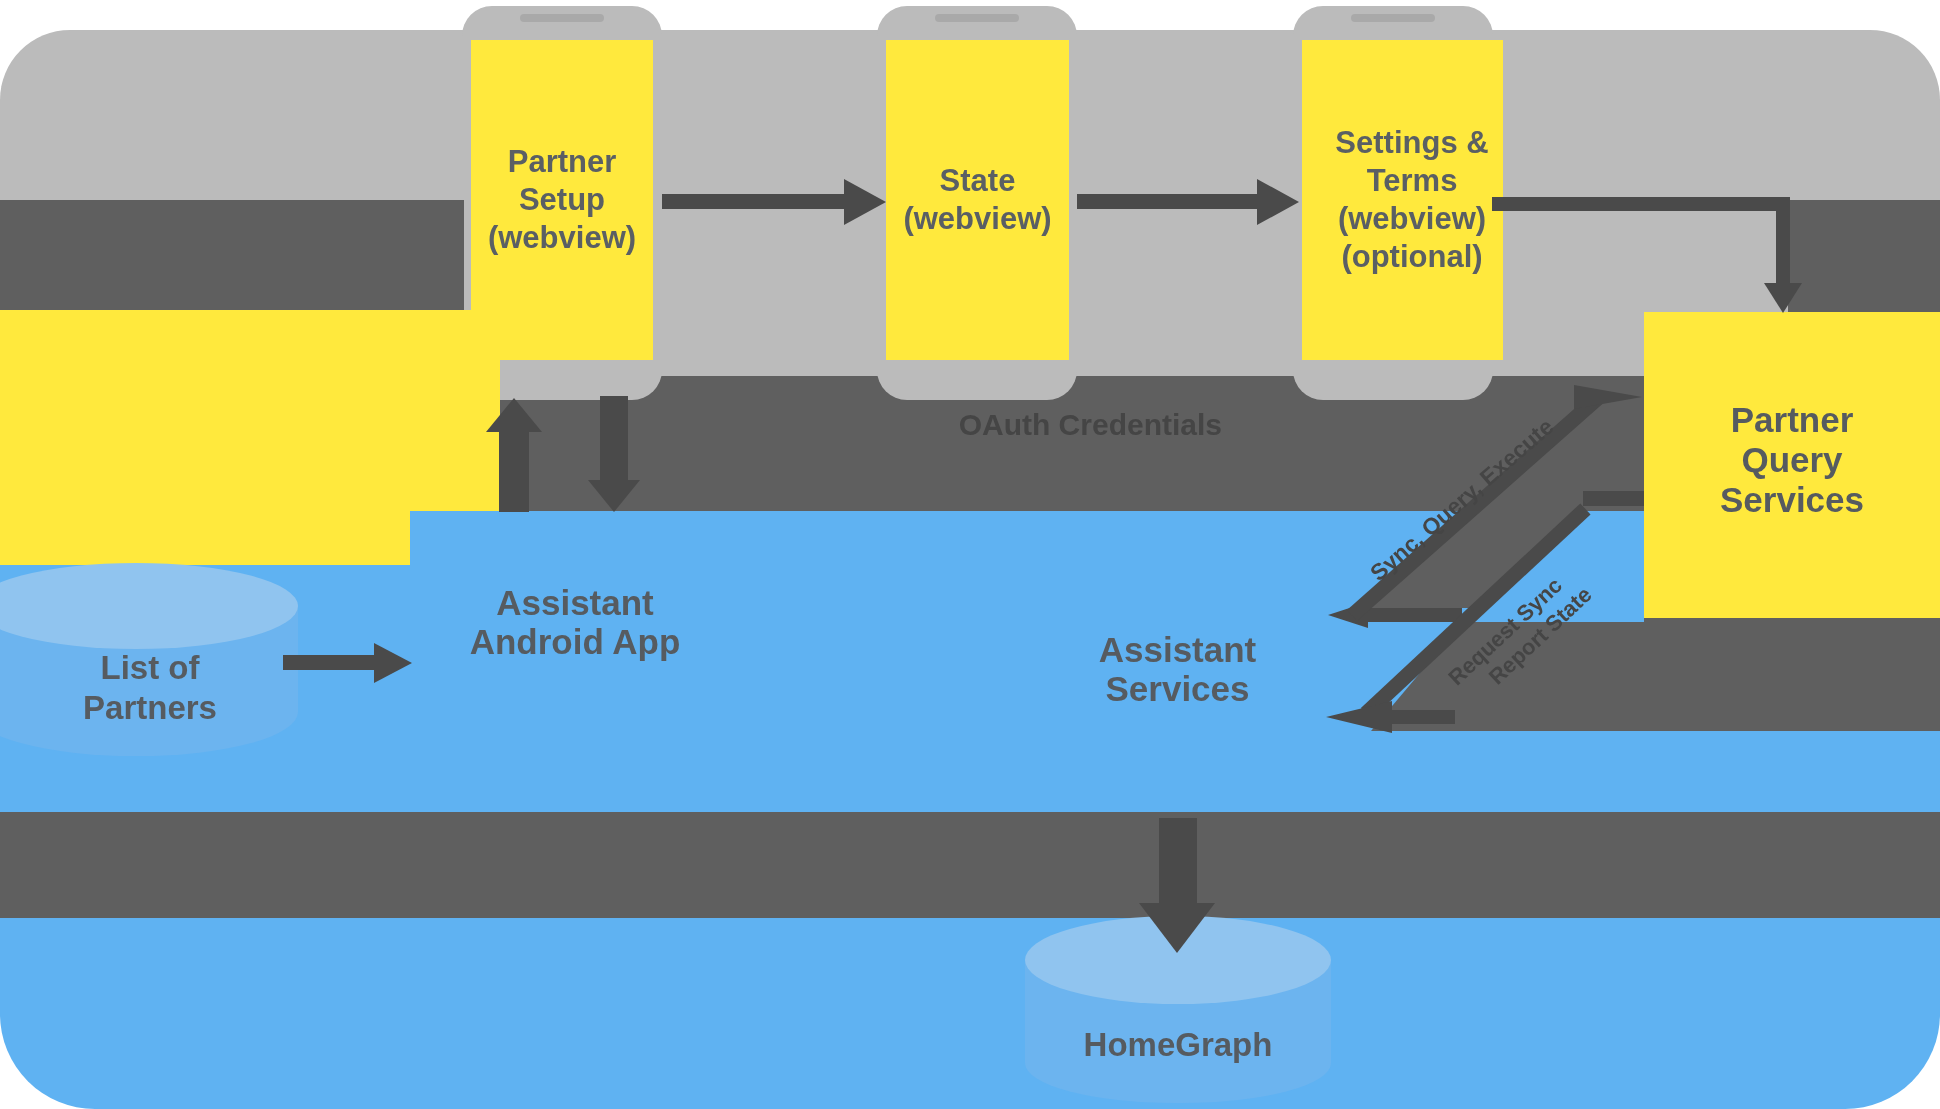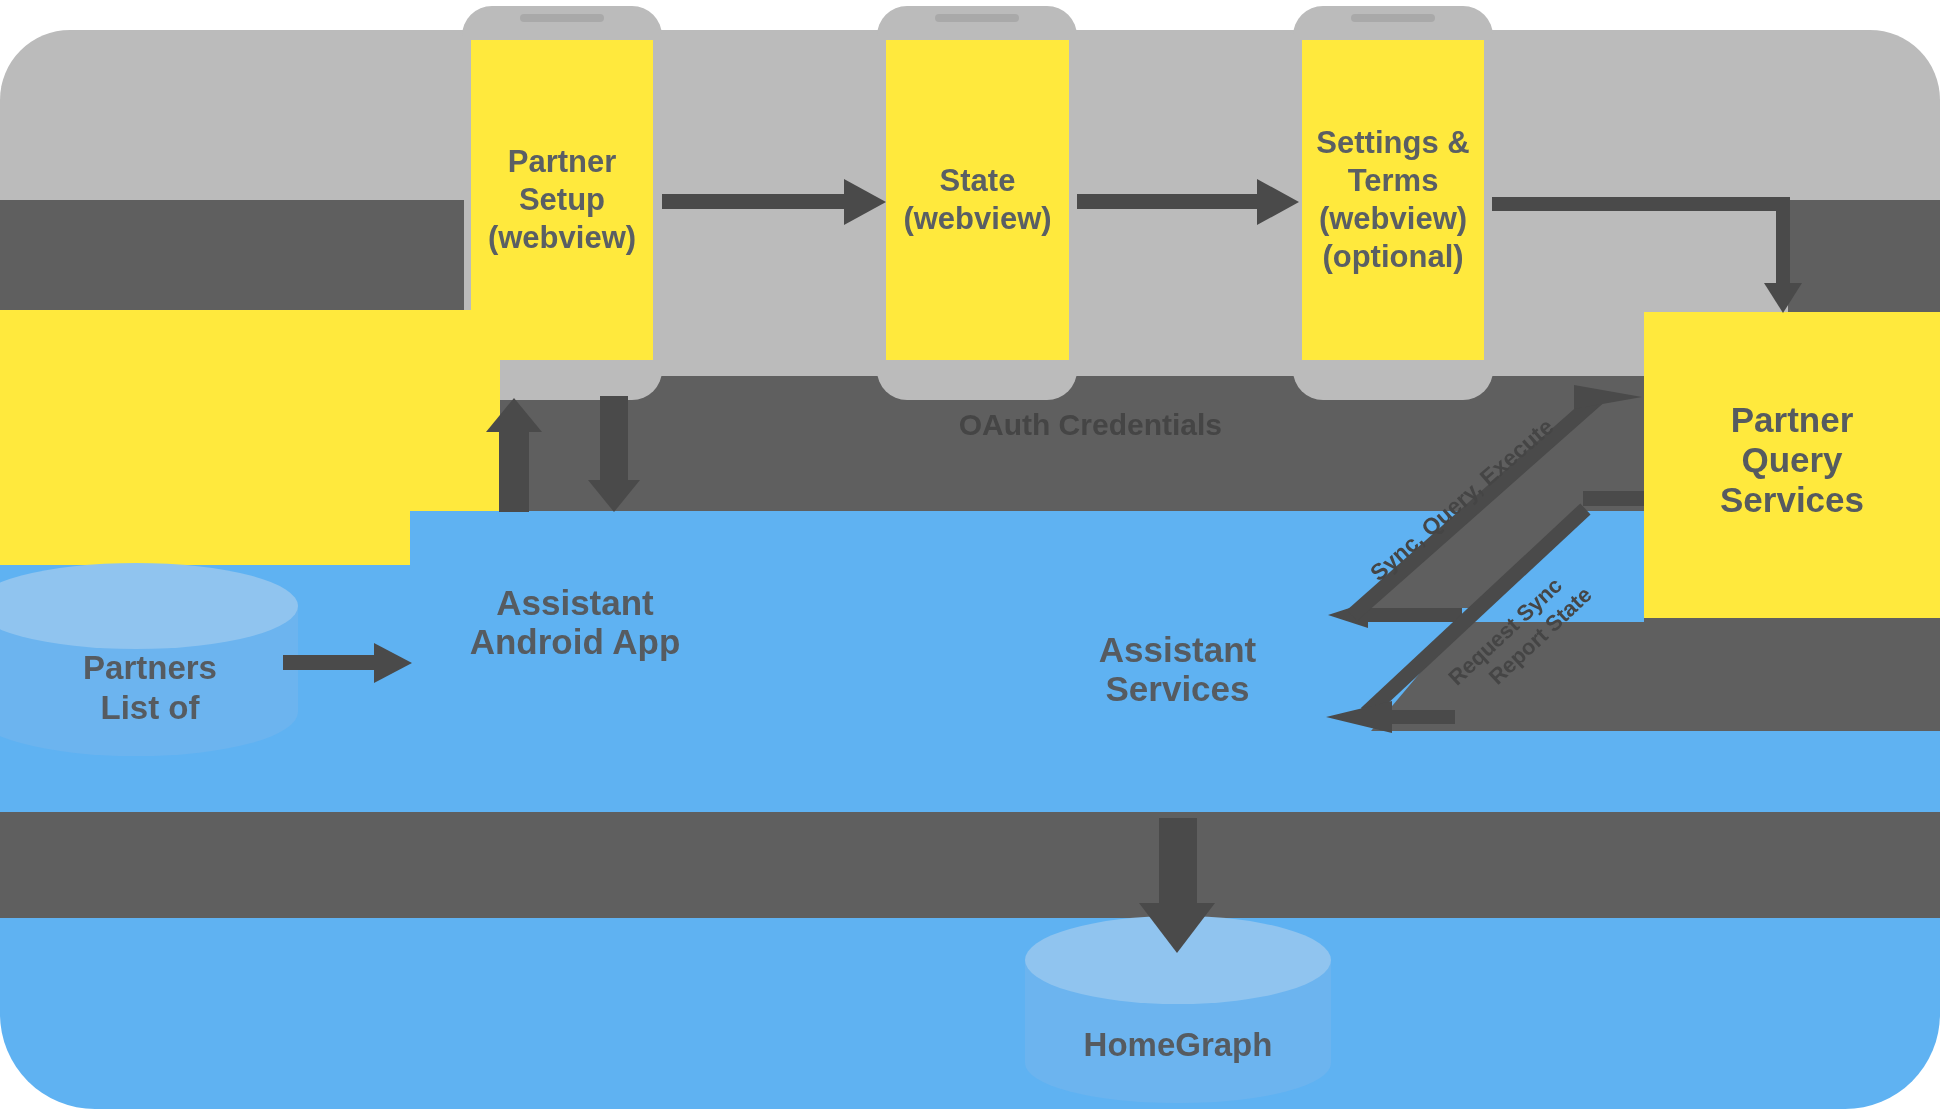--- a/index.html
+++ b/index.html
@@ -52,41 +52,41 @@
   <div class="abs yellow" style="left:1644px;top:312px;width:296px;height:306px;">
     <div class="boxlabel" style="margin-top:88px;font-size:35px;line-height:40px;">
       <div>Partner</div>
       <div>Query</div>
       <div>Services</div>
     </div>
   </div>
 
   <div class="abs cyl-body" style="left:-26px;top:604px;width:324px;height:152px;border-radius:0 0 160px 160px / 0 0 44px 44px;">
     <div class="boxlabel" style="margin-top:44px;margin-left:28px;font-size:33px;line-height:40px;">
+      <div>List of</div>
       <div>Partners</div>
-      <div>List of</div>
     </div>
   </div>
   <div class="abs cyl-top" style="left:-26px;top:563px;width:324px;height:86px;"></div>
 
   <div class="abs cyl-body" style="left:1025px;top:960px;width:306px;height:143px;border-radius:0 0 150px 150px / 0 0 40px 40px;">
     <div class="boxlabel" style="margin-top:66px;font-size:33px;">HomeGraph</div>
   </div>
   <div class="abs cyl-top" style="left:1025px;top:916px;width:306px;height:88px;"></div>
 
   <div class="abs yellow screen" style="left:471px;top:40px;width:182px;height:320px;">
     <div>Partner</div>
     <div>Setup</div>
     <div>(webview)</div>
   </div>
   <div class="abs yellow screen" style="left:886px;top:40px;width:183px;height:320px;">
     <div>State</div>
     <div>(webview)</div>
   </div>
-  <div class="abs yellow screen" style="left:1302px;top:40px;width:182px;height:320px;">
+  <div class="abs yellow screen" style="left:1302px;top:40px;width:182px;height:320px;padding-left:19px;">
     <div>Settings &amp;</div>
     <div>Terms</div>
     <div>(webview)</div>
     <div>(optional)</div>
   </div>
 
   <div class="abs boxlabel" style="left:410px;top:583px;width:330px;font-size:35px;line-height:39px;">
     <div>Assistant</div>
     <div>Android App</div>
   </div>

